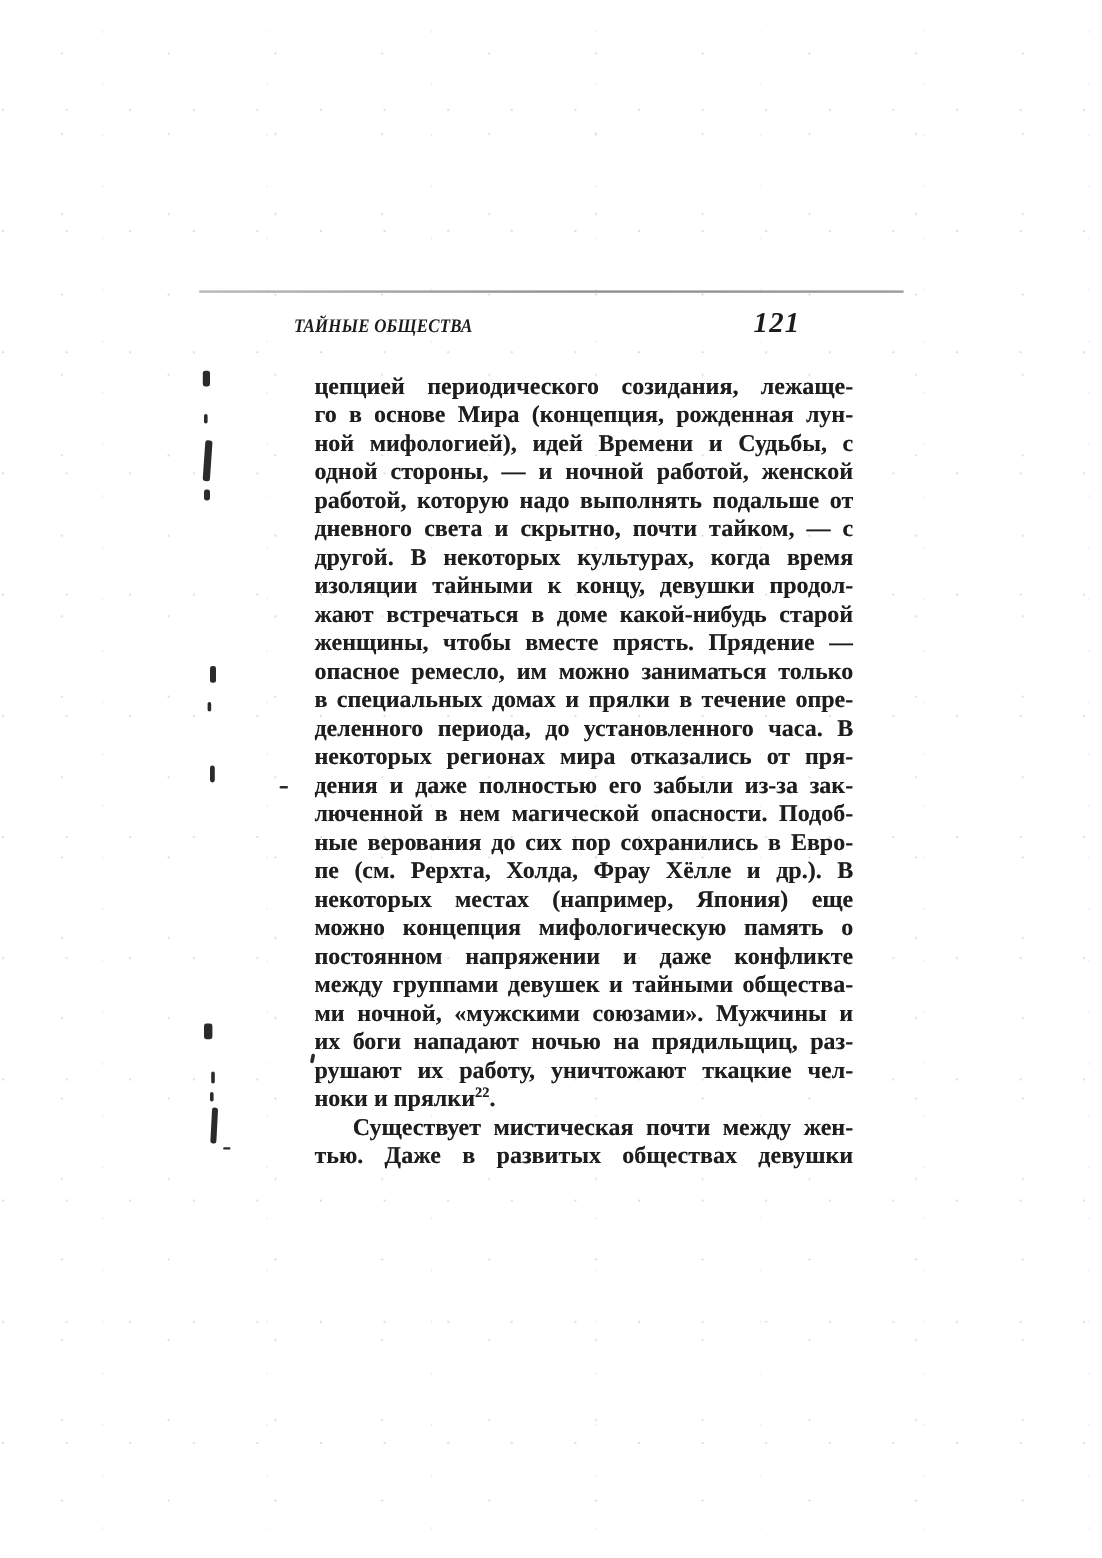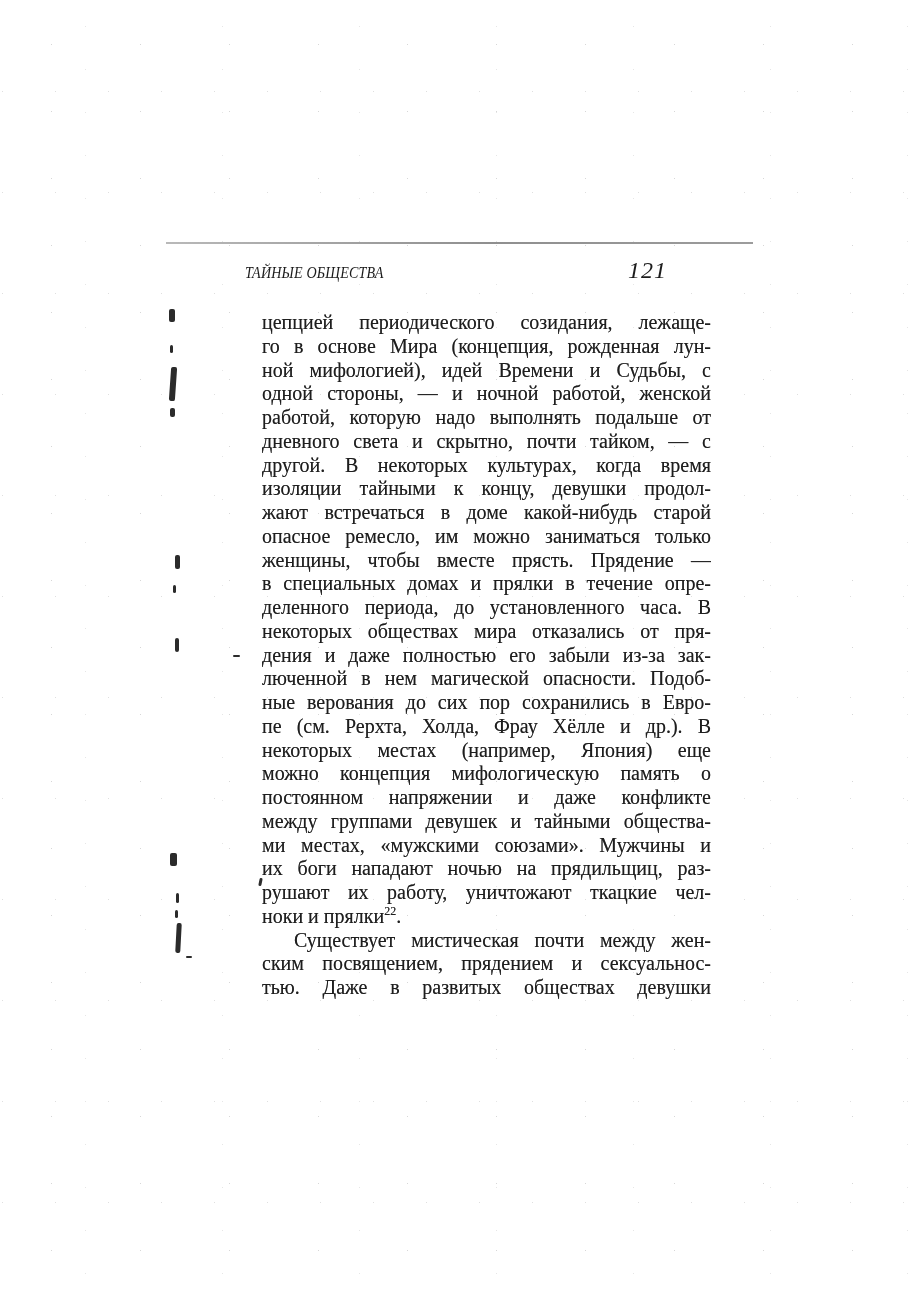--- a/index.html
+++ b/index.html
@@ -13,20 +13,21 @@
     width: 918px; height: 1298px;
     overflow: hidden;
     background-color: #ffffff;
     background-image:
       radial-gradient(circle, rgba(150,150,150,.38) .7px, transparent 1px),
       radial-gradient(circle, rgba(140,140,140,.28) .6px, transparent .9px),
       radial-gradient(circle, rgba(130,130,130,.20) .5px, transparent .8px);
     background-size: 89px 67px, 53px 101px, 137px 43px;
     background-position: 7px 11px, 29px 41px, 17px 5px;
     color: #1f1f1f;
+    font-weight: bold;
   }
   .header-rule {
     position: absolute;
     left: 166px; top: 242px;
     width: 587px; height: 2px;
     background: linear-gradient(to right, #b9b9b9, #8f8f8f 55%, #9c9c9c);
   }
   .running-title {
     position: absolute;
     left: 245px; top: 264px;
@@ -91,41 +92,40 @@
       <div>
         <div class="line"><span>цепцией периодического созидания, лежаще-</span></div>
         <div class="line"><span>го в основе Мира (концепция, рожденная лун-</span></div>
         <div class="line"><span>ной мифологией), идей Времени и Судьбы, с</span></div>
         <div class="line"><span>одной стороны, — и ночной работой, женской</span></div>
         <div class="line"><span>работой, которую надо выполнять подальше от</span></div>
         <div class="line"><span>дневного света и скрытно, почти тайком, — с</span></div>
         <div class="line"><span>другой. В некоторых культурах, когда время</span></div>
         <div class="line"><span>изоляции тайными к концу, девушки продол-</span></div>
         <div class="line"><span>жают встречаться в доме какой-нибудь старой</span></div>
+        <div class="line"><span>женщины, чтобы вместе прясть. Прядение —</span></div>
         <div class="line"><span>опасное ремесло, им можно заниматься только</span></div>
-        <div class="line"><span>женщины, чтобы вместе прясть. Прядение —</span></div>
         <div class="line"><span>в специальных домах и прялки в течение опре-</span></div>
         <div class="line"><span>деленного периода, до установленного часа. В</span></div>
-        <div class="line"><span>некоторых обществах мира отказались от пря-</span></div>
+        <div class="line"><span>некоторых регионах мира отказались от пря-</span></div>
         <div class="line"><span>дения и даже полностью его забыли из-за зак-</span></div>
         <div class="line"><span>люченной в нем магической опасности. Подоб-</span></div>
         <div class="line"><span>ные верования до сих пор сохранились в Евро-</span></div>
         <div class="line"><span>пе (см. Рерхта, Холда, Фрау Хёлле и др.). В</span></div>
         <div class="line"><span>некоторых местах (например, Япония) еще</span></div>
         <div class="line"><span>можно концепция мифологическую память о</span></div>
         <div class="line"><span>постоянном напряжении и даже конфликте</span></div>
         <div class="line"><span>между группами девушек и тайными общества-</span></div>
-        <div class="line"><span>ми местах, «мужскими союзами». Мужчины и</span></div>
+        <div class="line"><span>ми ночной, «мужскими союзами». Мужчины и</span></div>
         <div class="line"><span>их боги нападают ночью на прядильщиц, раз-</span></div>
         <div class="line"><span>рушают их работу, уничтожают ткацкие чел-</span></div>
         <div class="line last"><span>ноки и прялки</span><sup>22</sup><span>.</span></div>
       </div>
       <div>
         <div class="line indent"><span>Существует мистическая почти между жен-</span></div>
-        <div class="line"><span>ским посвящением, прядением и сексуальнос-</span></div>
         <div class="line"><span>тью. Даже в развитых обществах девушки</span></div>
       </div>
     </div>
 
   <div class="ink" style="left:169px;top:309px;width:6px;height:13px;"></div>
   <div class="ink" style="left:170px;top:345px;width:3px;height:8px;"></div>
   <div class="ink" style="left:170px;top:367px;width:6px;height:34px;transform:rotate(4deg);"></div>
   <div class="ink" style="left:170px;top:408px;width:5px;height:9px;"></div>
   <div class="ink" style="left:175px;top:555px;width:5px;height:14px;"></div>
   <div class="ink" style="left:173px;top:585px;width:3px;height:8px;"></div>

